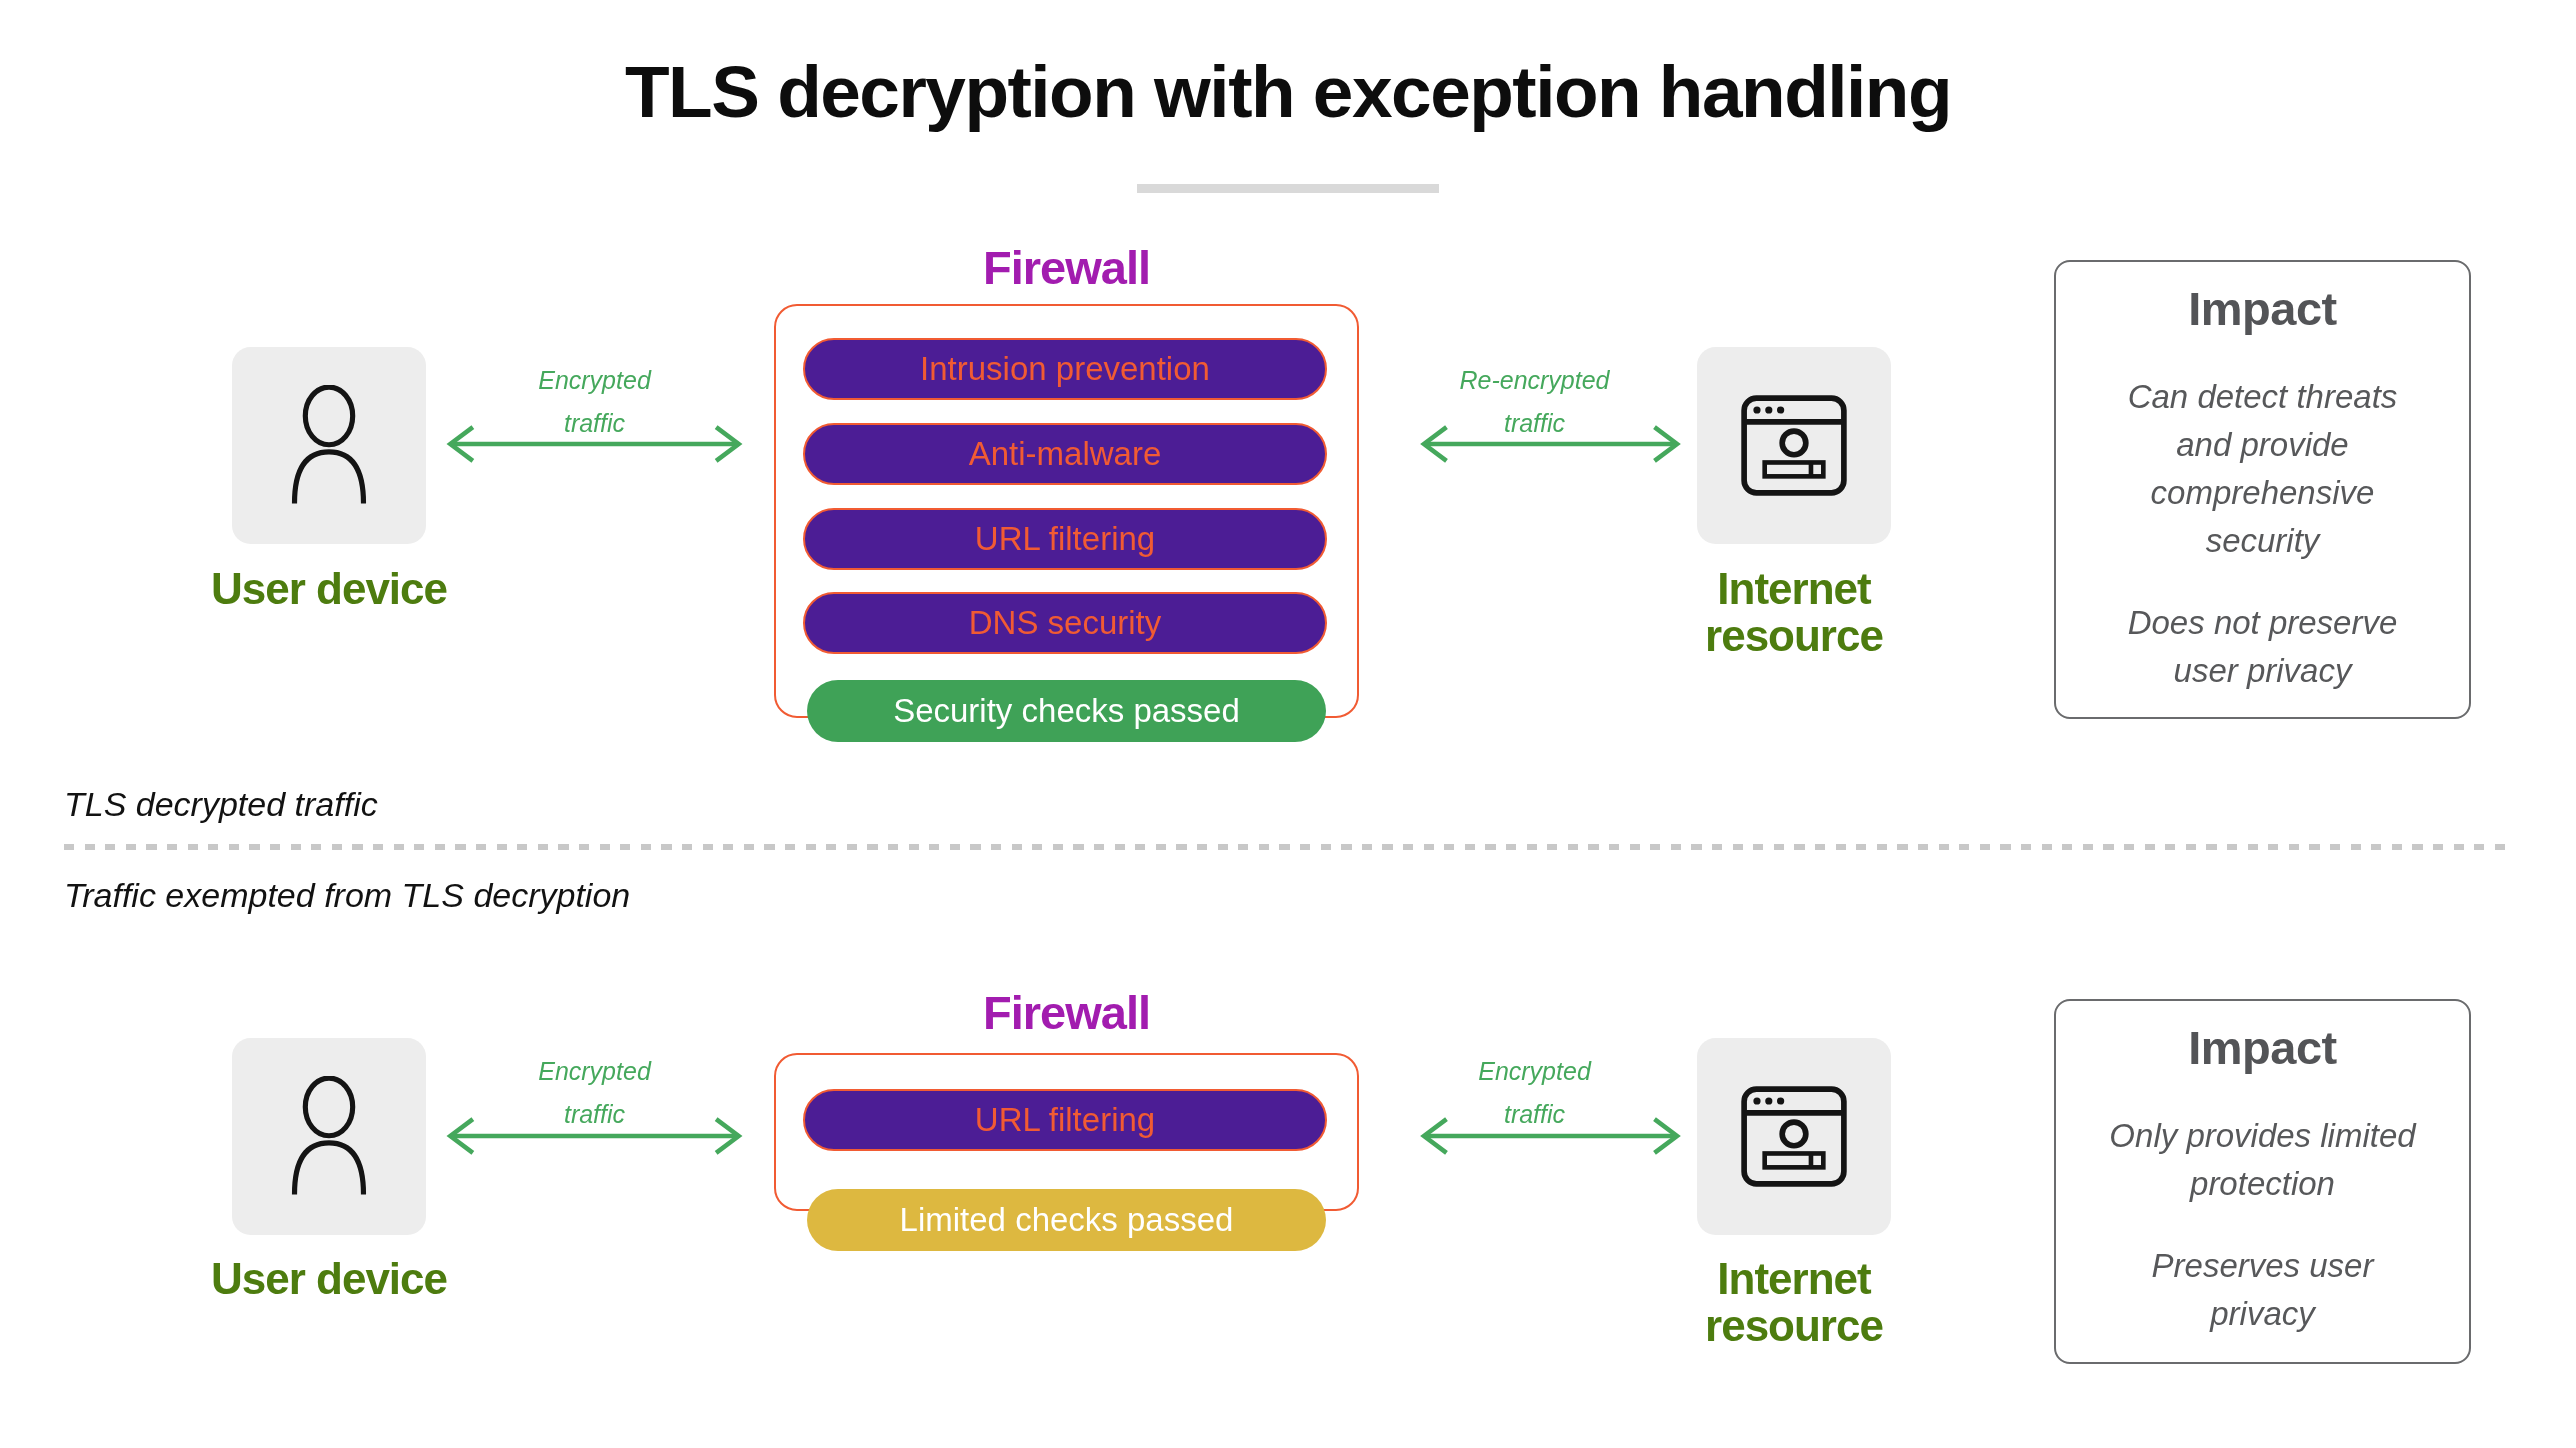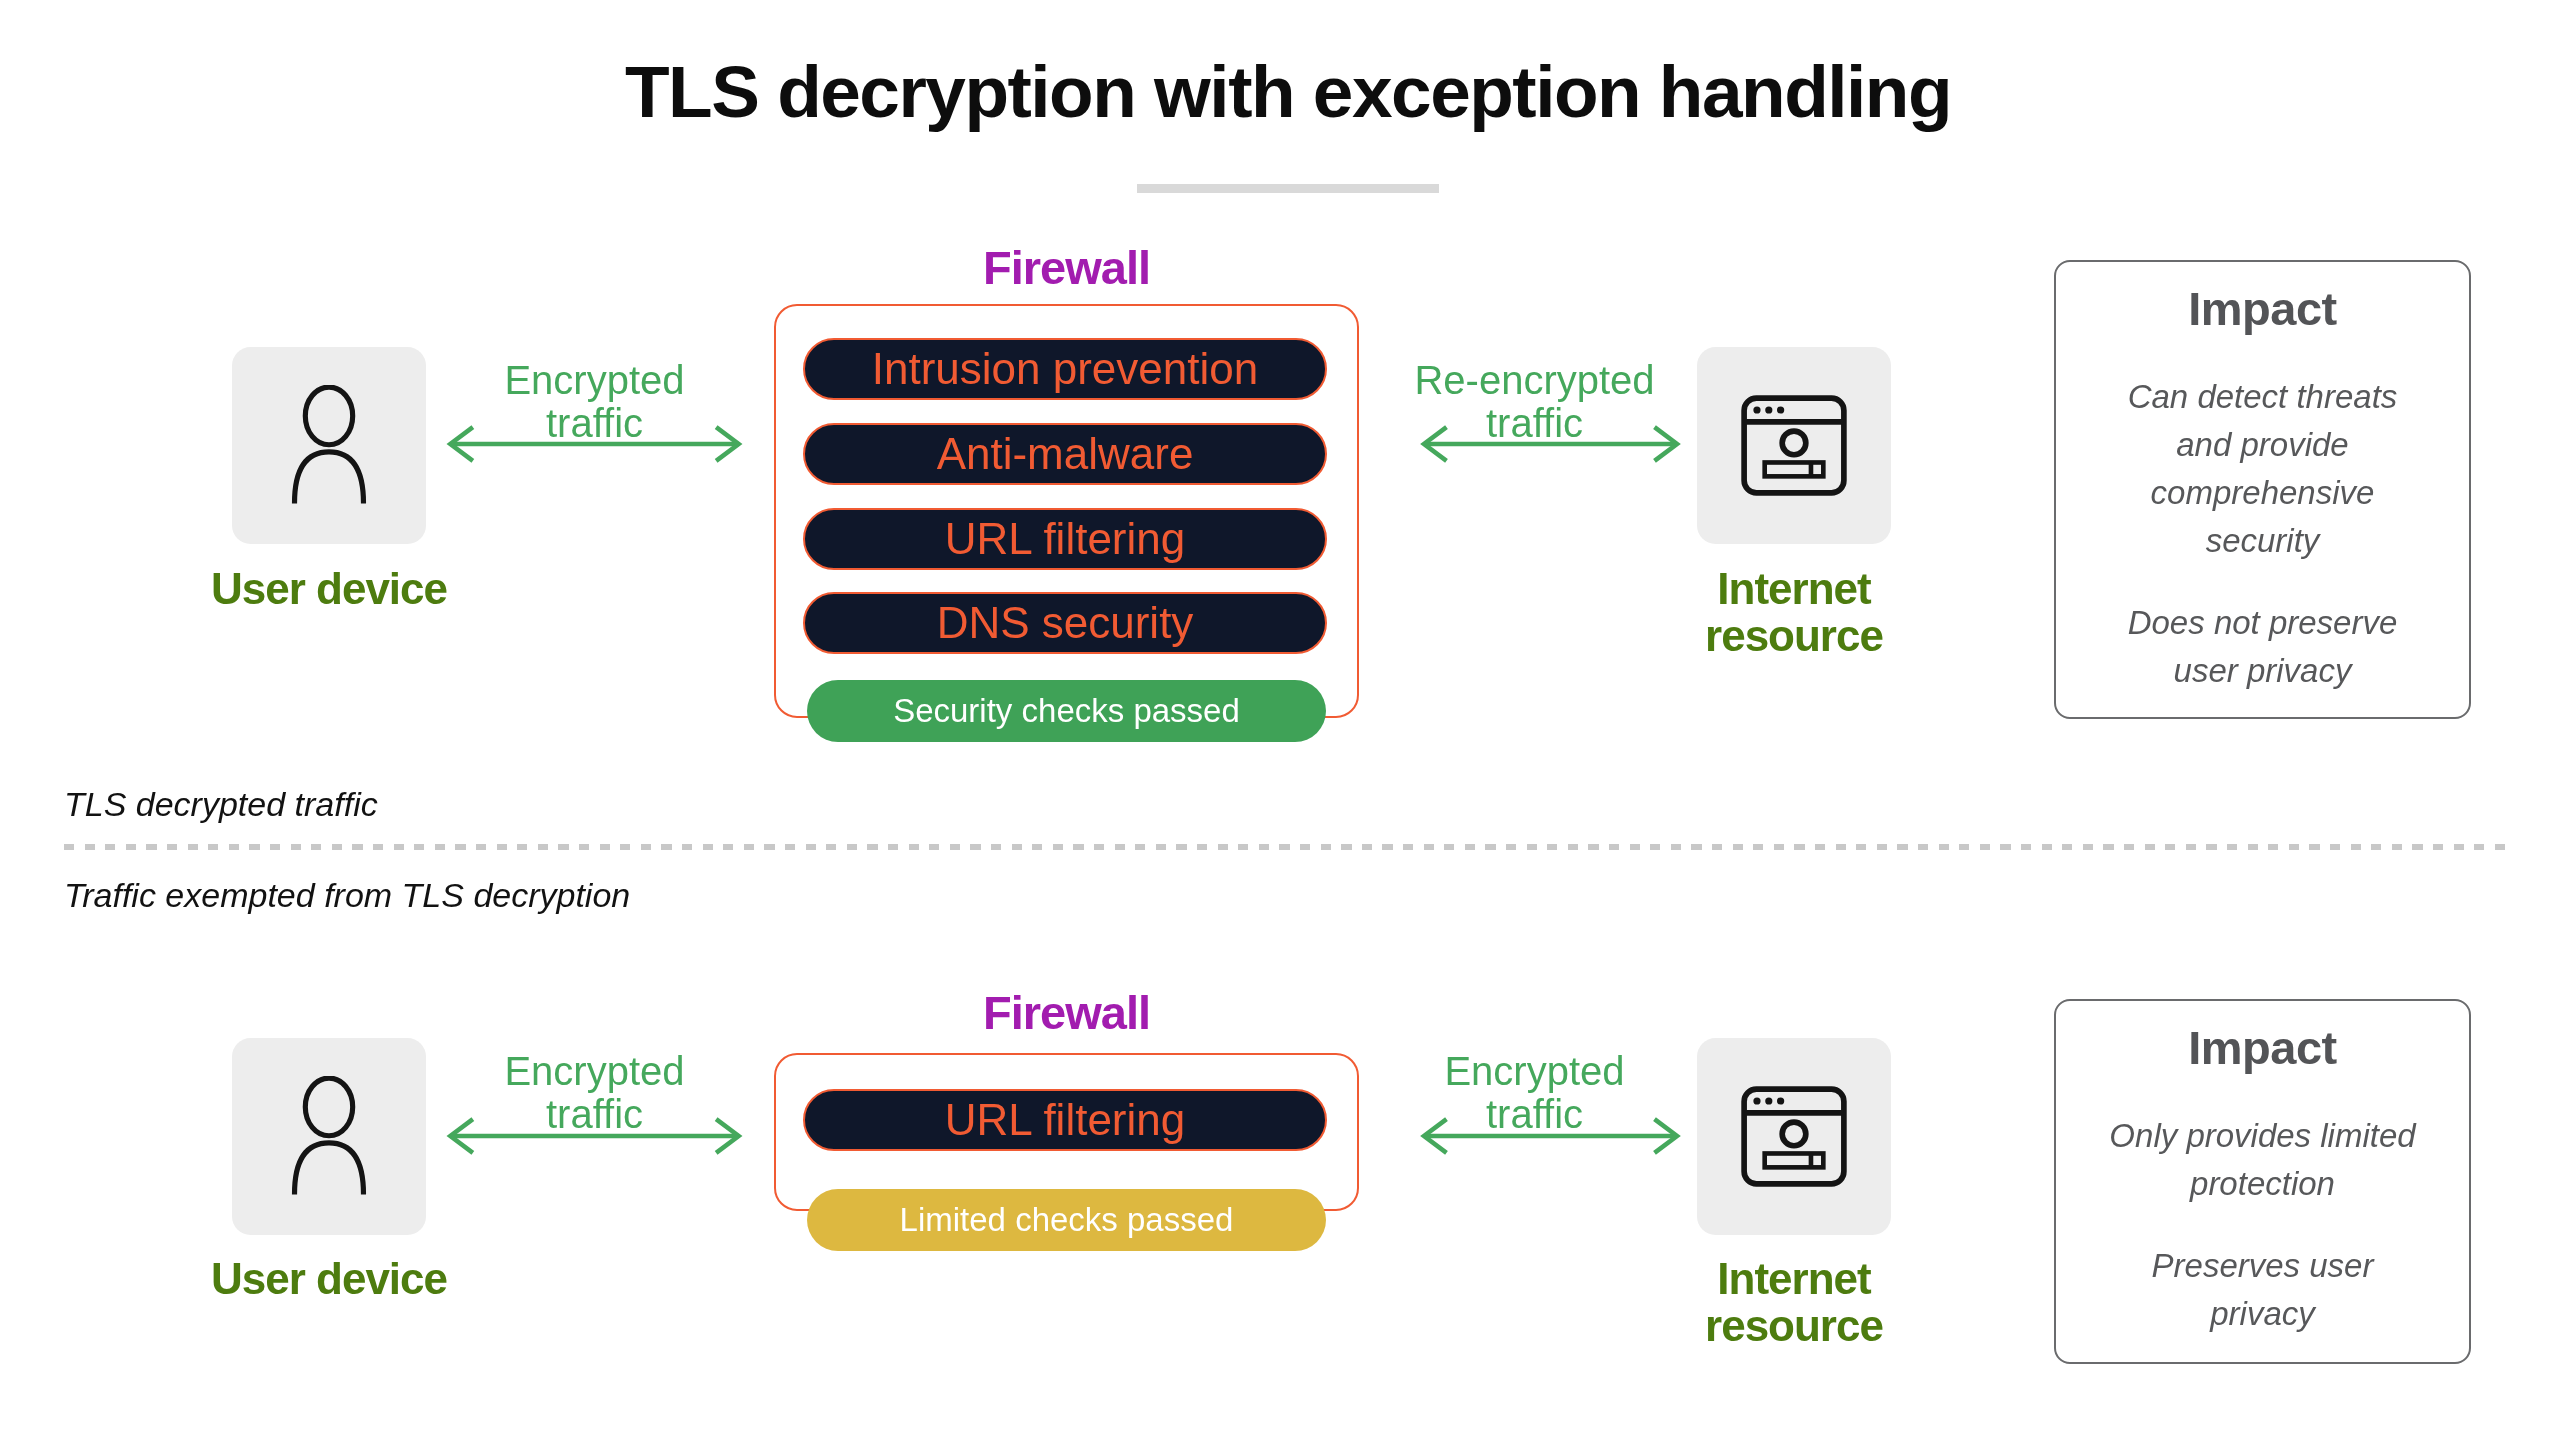--- a/index.html
+++ b/index.html
@@ -18,41 +18,41 @@
   .fw-title{
     width:585px;text-align:center;font-size:47px;font-weight:bold;
     letter-spacing:-1px;color:#a21caf;line-height:1;
   }
   .fw-box{
     width:585px;border:2.6px solid #F15B33;border-radius:23px;background:#fff;
     box-sizing:border-box;
   }
   .pill{
     position:absolute;left:27px;width:524px;height:62px;box-sizing:border-box;
-    border:2.6px solid #F15B33;border-radius:32px;background:#0f172a;
-    color:#F15B33;font-size:44px;display:flex;align-items:center;justify-content:center;
+    border:2.6px solid #F15B33;border-radius:32px;background:#4c1d95;
+    color:#F15B33;font-size:33px;display:flex;align-items:center;justify-content:center;
   }
   .badge{
     height:62px;width:519px;border-radius:32px;color:#FFFFFF;font-size:33px;
     display:flex;align-items:center;justify-content:center;z-index:3;
   }
   .badge-green{background:#3FA257;}
   .badge-yellow{background:#DDB840;}
   
   .node-box{
     width:194px;height:197px;background:#EDEDED;border-radius:18.5px;
     display:flex;align-items:center;justify-content:center;
   }
   .node-label{
     width:330px;text-align:center;font-size:44px;font-weight:bold;
     color:#4d7c0f;line-height:47px;letter-spacing:-1px;
   }
   
   .traffic-label{
-    width:289px;text-align:center;font-size:40px;
+    width:289px;text-align:center;font-size:25px;font-style:italic;
     color:#45A85C;line-height:43px;
   }
   .arrow-svg line,.arrow-svg polyline{stroke:#45A85C;stroke-width:9;fill:none;}
   
   .impact-box{
     width:417px;border:2.6px solid #6A6B6D;border-radius:16px;background:#fff;
     box-sizing:border-box;text-align:center;
   }
   .impact-title{margin:23px 0 0;font-size:47px;font-weight:bold;color:#535457;line-height:47px;letter-spacing:-0.5px;}
   .impact-p{margin:41px 46px 0;font-size:33px;font-style:italic;color:#57585A;line-height:48px;}

